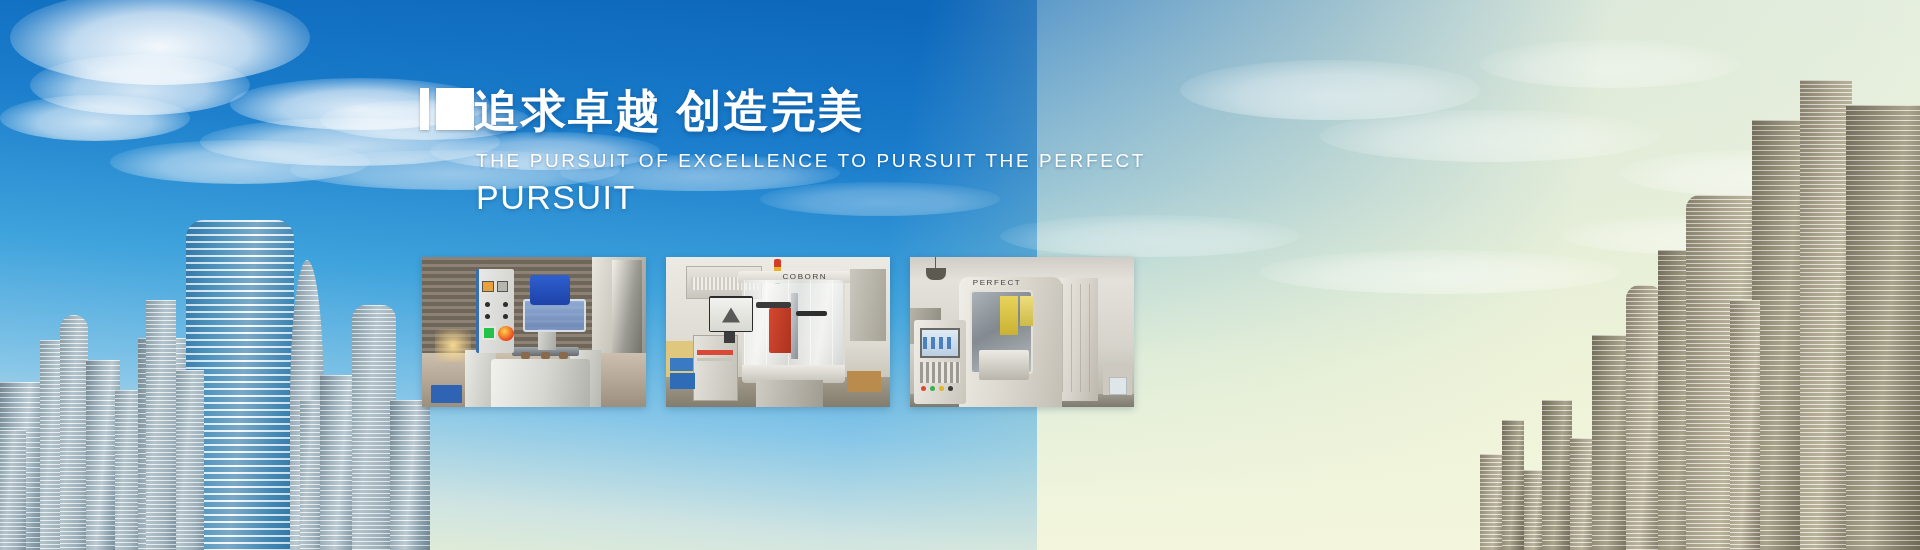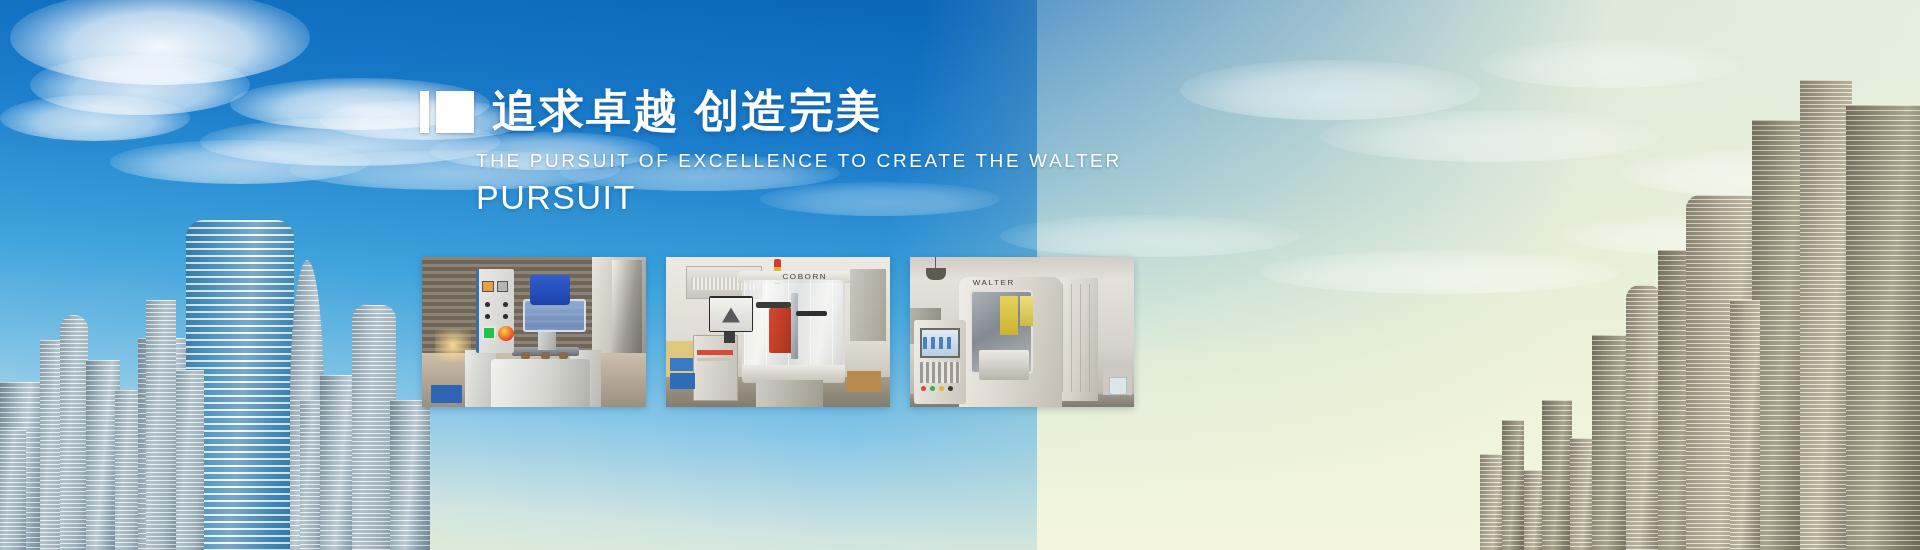--- a/index.html
+++ b/index.html
@@ -117,21 +117,21 @@
   }
   .rounded-top { border-radius:14px 14px 0 0; }
   .spire { border-radius:50% 50% 0 0; }
 
   
   .text-block {
     position:absolute;
     left:420px; top:88px;
     width:760px;
   }
-  .headline-row { display:flex; align-items:flex-end; gap:18px; }
+  .headline-row { display:flex; align-items:flex-start; }
   .mark { display:flex; align-items:center; gap:7px; flex:0 0 auto; }
   .mark-bar {
     width:9px; height:42px; background:#ffffff;
     box-shadow:0 1px 3px rgba(0,0,0,0.25);
   }
   .mark-sq {
     width:38px; height:42px; background:#ffffff;
     box-shadow:0 1px 3px rgba(0,0,0,0.25);
   }
   .headline {
@@ -560,21 +560,21 @@
   </div>
 
   <div class="text-block">
     <div class="headline-row">
       <span class="mark">
         <span class="mark-bar"></span>
         <span class="mark-sq"></span>
       </span>
       <h1 class="headline">追求卓越  创造完美</h1>
     </div>
-    <div class="subtitle">THE  PURSUIT  OF  EXCELLENCE  TO  CREATE  THE  WALTER</div>
+    <div class="subtitle">THE  PURSUIT  OF  EXCELLENCE  TO  PURSUIT  THE  PERFECT</div>
     <div class="business">PURSUIT</div>
   </div>
 
   <div class="photos">
 
     <div class="photo">
       <div class="p1-wall"></div>
       <div class="p1-right-wall"></div>
       <div class="p1-curtain"></div>
       <div class="p1-floor"></div>
@@ -652,17 +652,17 @@
       <div class="p3-console"></div>
       <div class="p3-cscreen"></div>
       <div class="p3-bars"></div>
       <div class="p3-keys"></div>
       <div class="p3-btn" style="left:5%;  top:86%; background:#d8493a;"></div>
       <div class="p3-btn" style="left:9%;  top:86%; background:#36b24a;"></div>
       <div class="p3-btn" style="left:13%; top:86%; background:#e8b327;"></div>
       <div class="p3-btn" style="left:17%; top:86%; background:#3a3a3a;"></div>
       <div class="p3-rightbox"></div>
       <div class="p3-jug"></div>
-      <span class="cap" style="left:28%; top:14%;">WALTER</span>
+      <span class="cap" style="left:28%; top:14%;">PERFECT</span>
     </div>
 
   </div>
 </div>
 
 </body></html>

